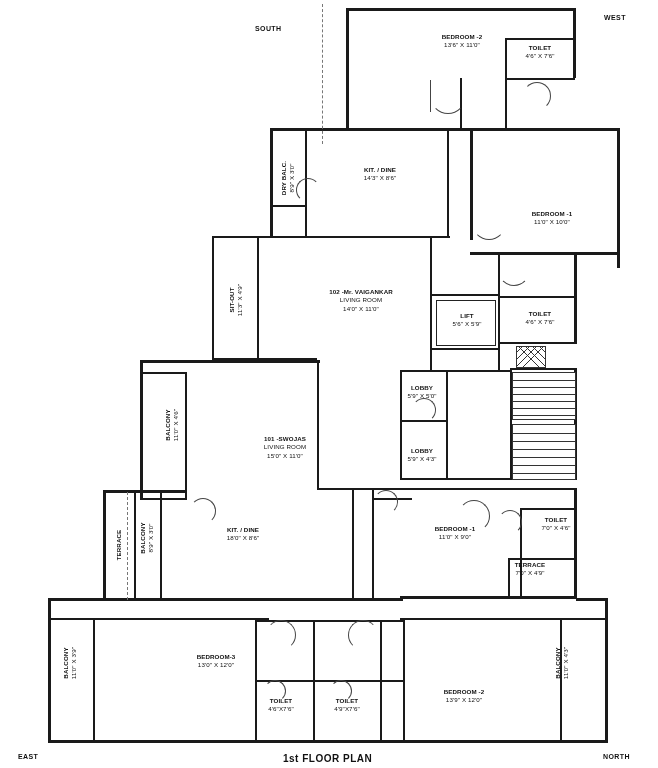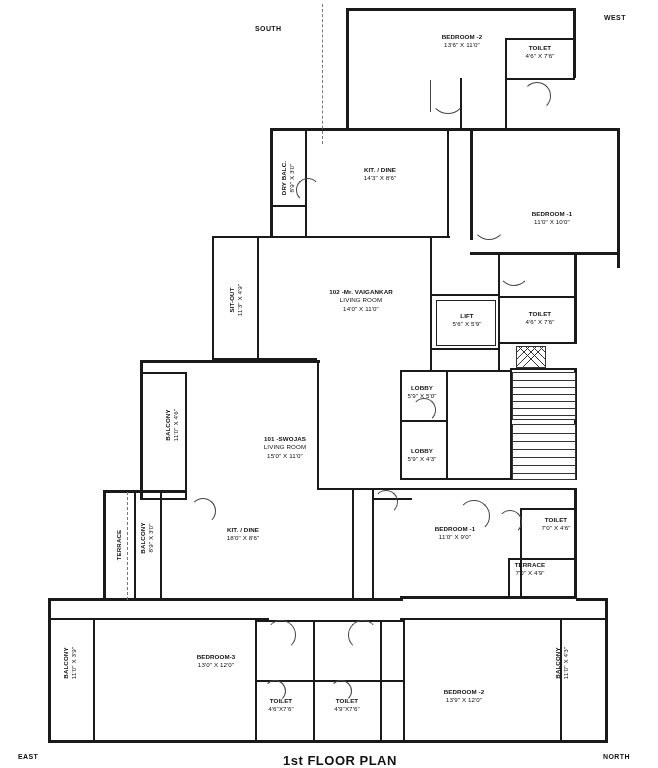--- a/index.html
+++ b/index.html
@@ -28,21 +28,21 @@
   }
   .compass{
     position:absolute;
     font-size:7px;
     font-weight:bold;
     color:#111;
     letter-spacing:.4px;
   }
   .title{
     position:absolute;
-    font-size:13px;
+    font-size:10px;
     font-weight:bold;
     color:#111;
     letter-spacing:.5px;
   }
   .door{position:absolute;border:0.8px solid #444;border-radius:50%;}
   .doorline{position:absolute;background:#444;}
   .dash{
     position:absolute;
     border-left:1px dashed #777;
   }

